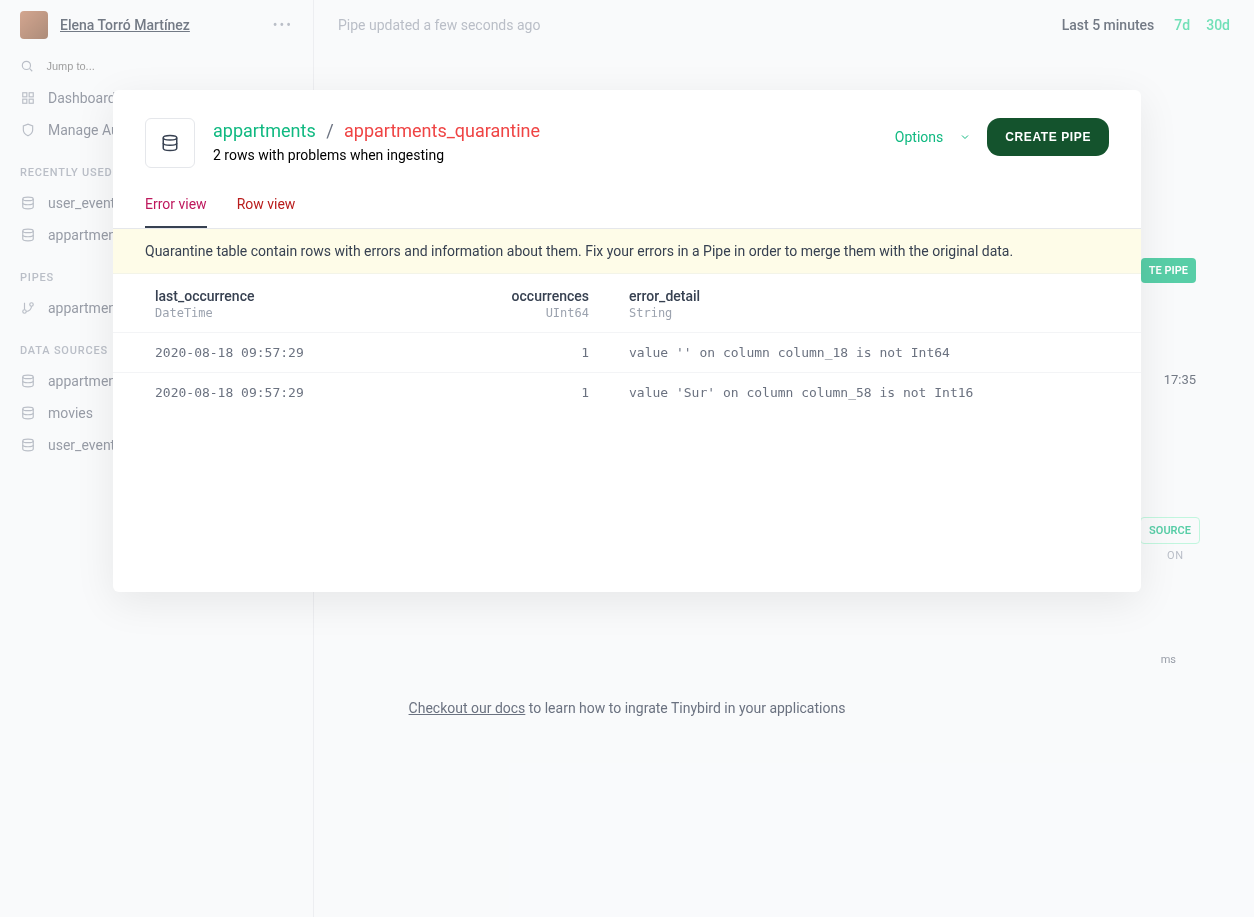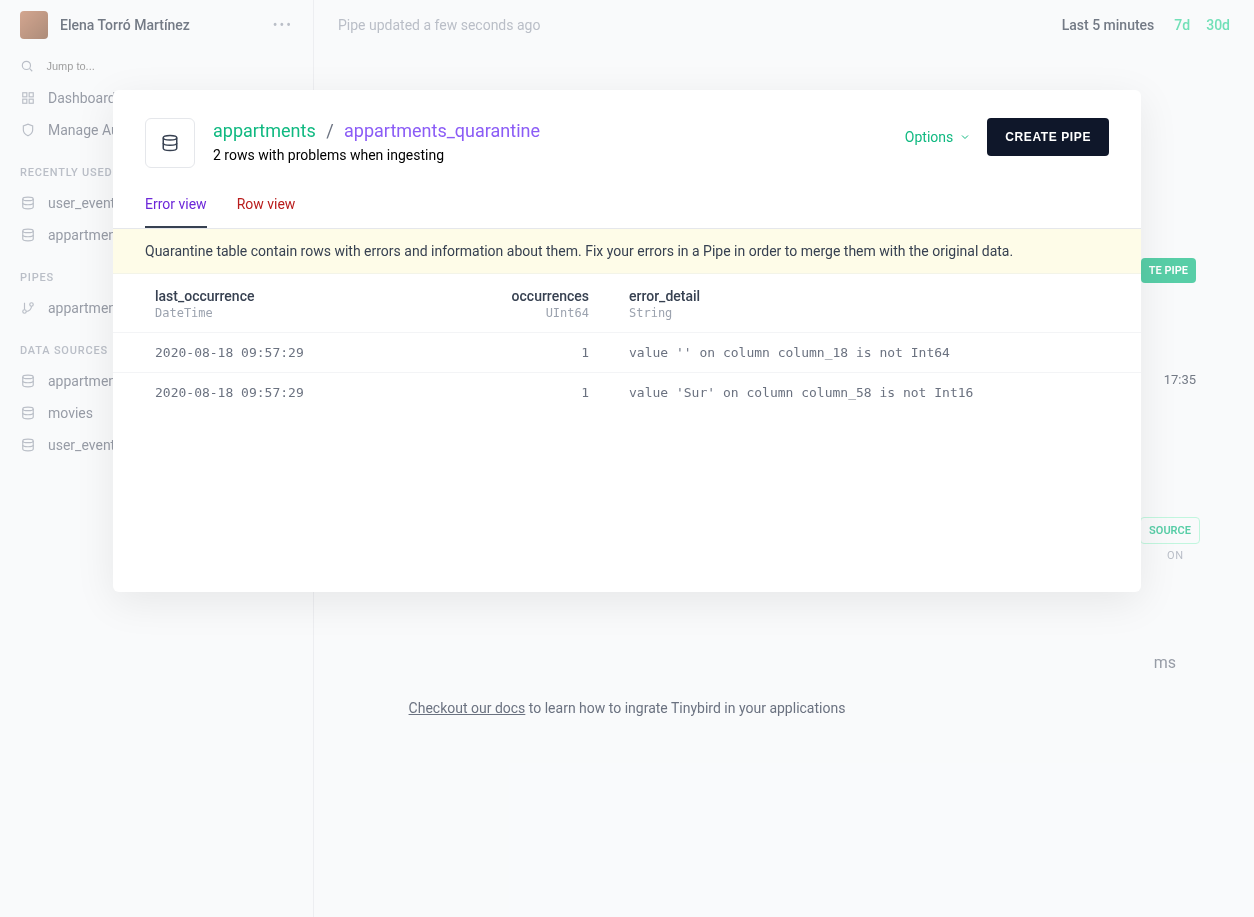--- a/index.html
+++ b/index.html
@@ -33,20 +33,21 @@
   width: 28px; height: 28px;
   border-radius: 4px;
   background: linear-gradient(135deg,#c08060,#8a5a40);
   margin-right: 12px;
 }
 .user-name {
   flex: 1;
   color: #374151;
   font-size: 14px;
   font-weight: 500;
+  text-decoration: underline;
 }
 .more-icon {
   color: #9ca3af;
   letter-spacing: 2px;
   font-size: 14px;
   cursor: pointer;
 }
 .nav-item {
   display: flex;
   align-items: center;
@@ -149,65 +150,65 @@
 }
 .modal-title .crumb {
   color: #10b981;
   cursor: pointer;
 }
 .modal-title .sep {
   color: #6b7280;
   margin: 0 6px;
 }
 .modal-title .name {
-  color: #8b5cf6;
+  color: #ef4444;
 }
 .modal-subtitle {
   font-size: 14px;
   color: #000000;
   margin-top: 4px;
 }
 .modal-actions {
   display: flex;
   align-items: center;
   gap: 16px;
 }
 .options-link {
   color: #10b981;
   font-size: 14px;
   display: inline-flex;
   align-items: center;
-  gap: 6px;
+  gap: 16px;
   cursor: pointer;
 }
 .btn-primary {
-  background: #0f172a;
+  background: #14532d;
   color: #fff;
   border: none;
-  border-radius: 4px;
+  border-radius: 13px;
   padding: 12px 18px;
   font-size: 12px;
   font-weight: 600;
   letter-spacing: 0.6px;
   cursor: pointer;
 }
 
 .tabs {
   display: flex;
   gap: 24px;
   padding: 28px 32px 0 32px;
   border-bottom: 1px solid #e5e7eb;
 }
 .tab {
   font-size: 14px;
   padding-bottom: 14px;
   cursor: pointer;
 }
 .tab.active {
-  color: #6d28d9;
+  color: #be185d;
   border-bottom: 2px solid #374151;
 }
 .tab.inactive {
   color: #b91c1c;
   margin-left: 6px;
 }
 
 .info-banner {
   background: #fefce8;
   padding: 14px 32px;
@@ -376,21 +377,21 @@
   <span class="spacer"></span>
   <span class="time-range">Last 5 minutes</span>
   <span class="time-range dim">7d</span>
   <span class="time-range dim" style="margin-right:0">30d</span>
 </div>
 
 <div class="bg-frag" style="right:58px; top:258px; background:#10b981; color:#fff; padding:6px 8px; border-radius:4px; font-size:11px; font-weight:600;">TE PIPE</div>
 <div class="bg-frag" style="right:58px; top:372px; color:#374151;">17:35</div>
 <div class="bg-frag" style="right:54px; top:494px; color:#10b981; font-size:11px; font-weight:600; border:1px solid #a7f3d0; padding:6px 8px; border-radius:4px;margin-top:23px;">SOURCE</div>
 <div class="bg-frag" style="right:70px; top:549px; color:#9ca3af; font-size:11px; letter-spacing:0.8px;margin-left:40px;">ON</div>
-<div class="bg-frag" style="right:78px; top:653px; color:#6b7280; font-size:16px;">ms</div>
+<div class="bg-frag" style="right:78px; top:653px; color:#6b7280; font-size:11px;">ms</div>
 
 <div class="overlay"></div>
 
 <div class="modal">
   <div class="modal-header">
     <div class="modal-icon-box">
       <svg width="18" height="18" viewBox="0 0 24 24" fill="none" stroke="currentColor" stroke-width="2">
           <ellipse cx="12" cy="5" rx="9" ry="3"></ellipse>
           <path d="M3 5v14c0 1.66 4 3 9 3s9-1.34 9-3V5"></path>
           <path d="M3 12c0 1.66 4 3 9 3s9-1.34 9-3"></path>

